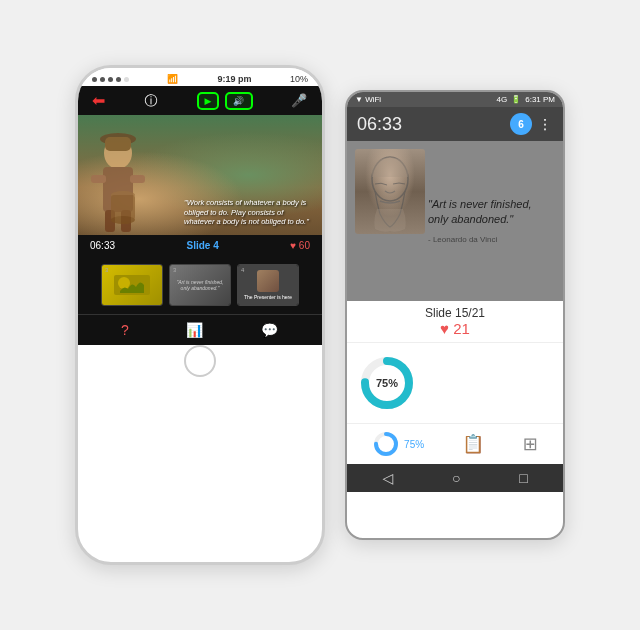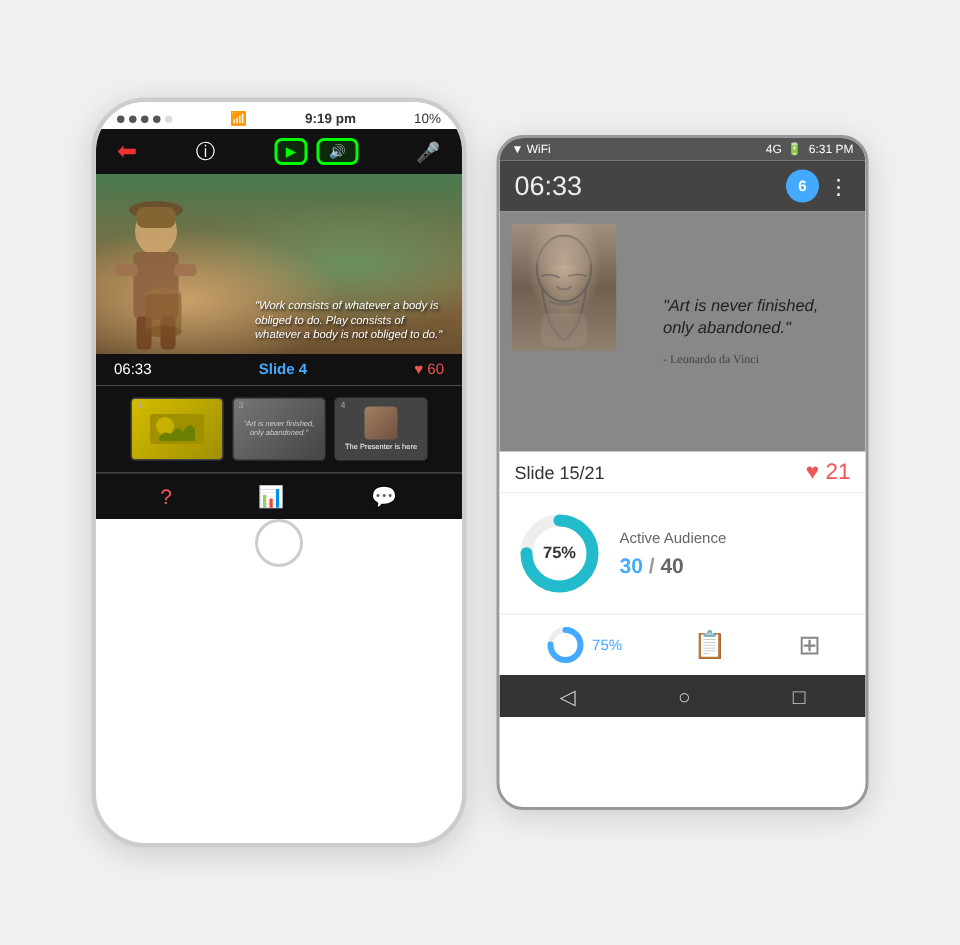--- a/index.html
+++ b/index.html
@@ -29,21 +29,21 @@
       box-shadow: 0 4px 20px rgba(0,0,0,0.15);
       overflow: hidden;
       position: relative;
     }
     .phone-left {
       width: 250px;
       height: 500px;
       border-radius: 36px;
     }
     .phone-right {
-      width: 248px;
+      width: 220px;
       height: 450px;
       border-radius: 18px;
       border: 2px solid #999;
     }
 
     
     .iphone-status {
       background: #fff;
       display: flex;
       justify-content: space-between;
@@ -303,30 +303,30 @@
       font-size: 10px;
       color: #222;
       font-style: italic;
       line-height: 1.4;
     }
     .quote-attribution {
       margin-top: 6px;
       font-size: 8px;
       color: #444;
       font-style: normal;
-      font-family: Liberation Serif, serif;
     }
 
     .android-slide-info {
       background: #fff;
       padding: 5px 10px;
       display: flex;
       justify-content: space-between;
       align-items: center;
       border-bottom: 1px solid #eee;
+      flex-direction: column;
     }
     .slide-15-label { font-size: 12px; color: #333; font-weight: 500; }
     .heart-21 { color: #e55; font-size: 15px; }
 
     .engagement-panel {
       background: #fff;
       padding: 10px;
       display: flex;
       flex-direction: column;
       gap: 8px;
@@ -549,28 +549,20 @@
           <svg class="donut-svg" width="60" height="60" viewBox="0 0 60 60">
             <circle cx="30" cy="30" r="22" fill="none" stroke="#eee" stroke-width="8"></circle>
 
             <circle cx="30" cy="30" r="22" fill="none" stroke="#2bc" stroke-width="8" stroke-dasharray="103.67 34.56" stroke-linecap="round"></circle>
           </svg>
           <div class="donut-label">
             <span style="font-size:11px;font-weight:bold;color:#333">75%</span>
           </div>
         </div>
 
-        <div class="audience-info">
-          <div style="font-size:10px;color:#666;margin-bottom:4px">Active Audience</div>
-          <div class="audience-fraction">
-            <span class="audience-num-blue">30</span>
-            <span style="color:#999"> / </span>
-            <span style="color:#666">40</span>
-          </div>
-        </div>
       </div>
     </div>
 
     <div class="android-bottom-bar">
       <div class="percentage-indicator">
         <svg class="mini-arc" viewBox="0 0 28 28">
           <circle cx="14" cy="14" r="10" fill="none" stroke="#eee" stroke-width="4"></circle>
           <circle cx="14" cy="14" r="10" fill="none" stroke="#4af" stroke-width="4" stroke-dasharray="47.1 15.7" stroke-linecap="round" transform="rotate(-90 14 14)"></circle>
         </svg>
         <span>75%</span>

